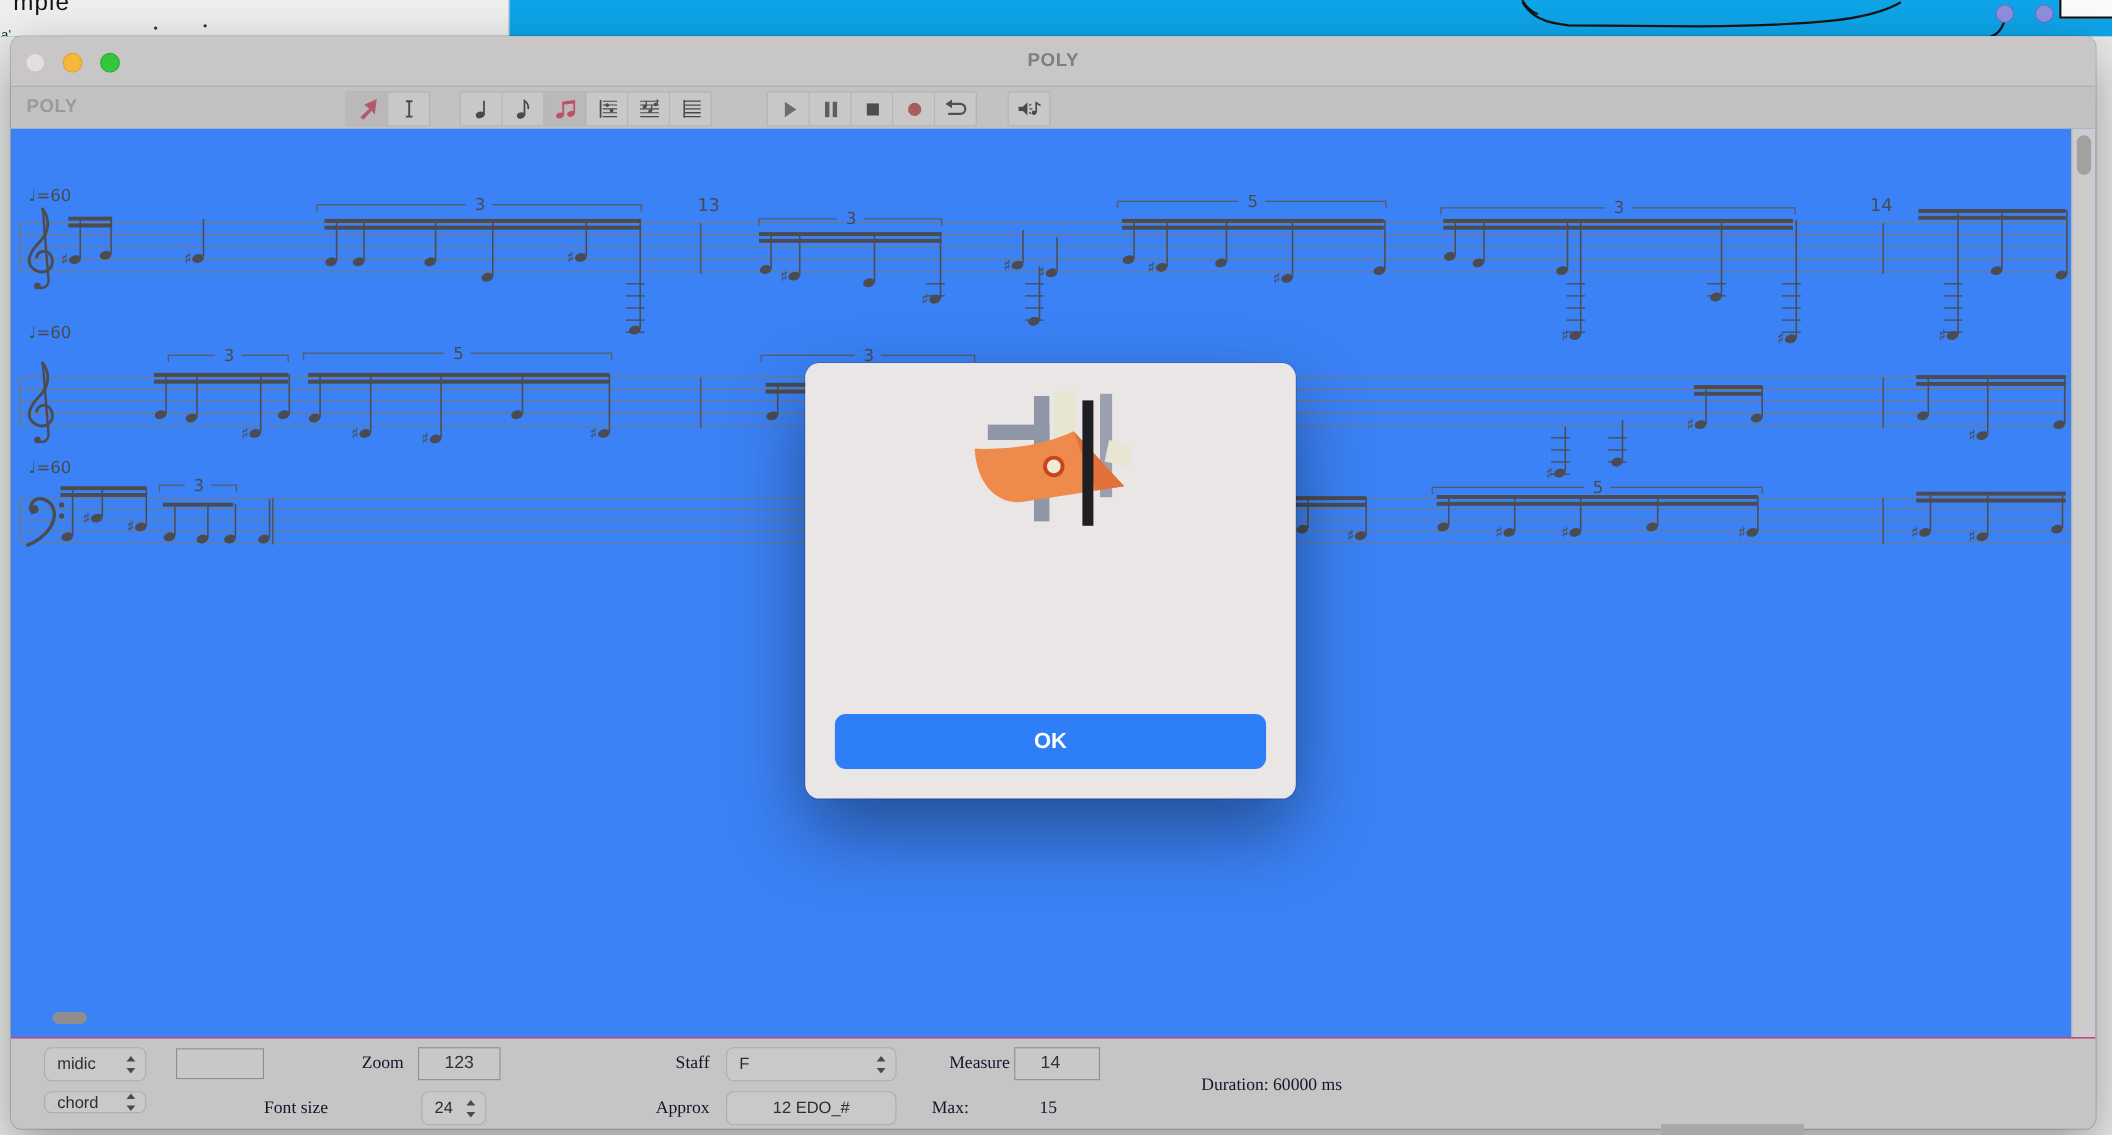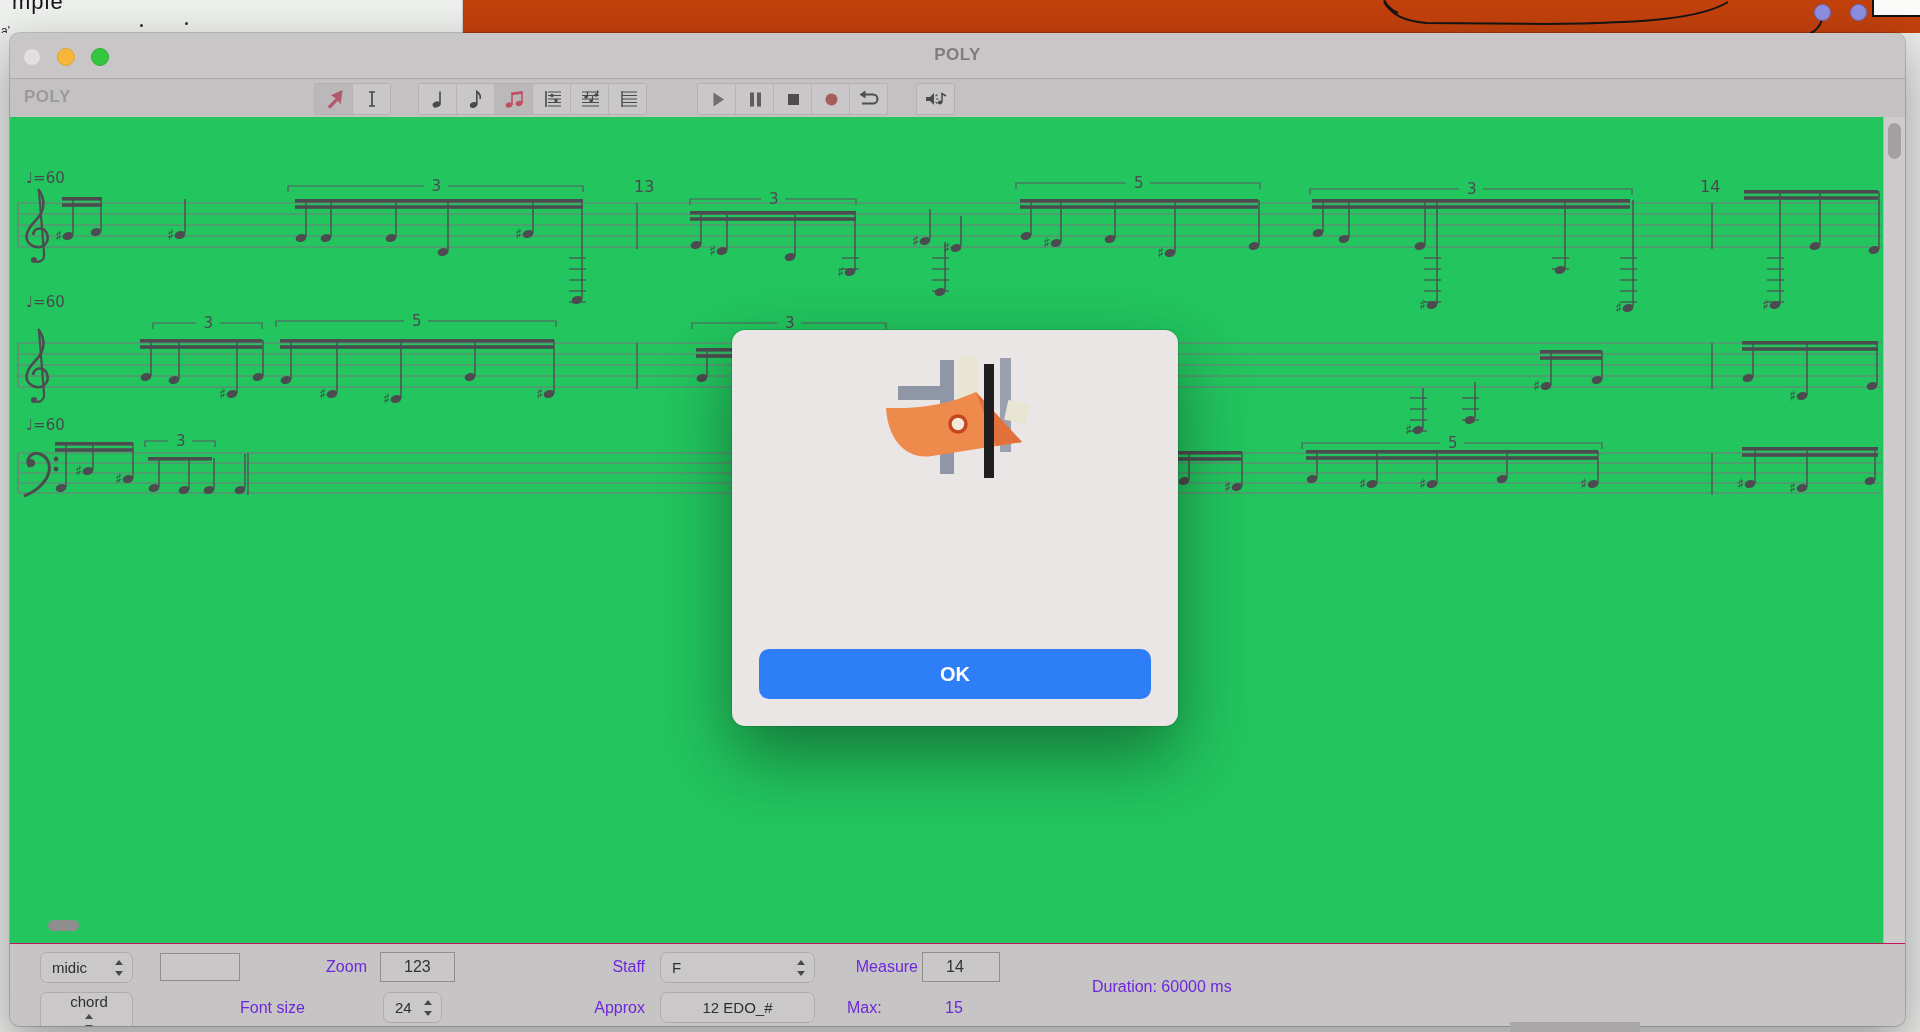--- a/index.html
+++ b/index.html
@@ -3,21 +3,21 @@
 <meta charset="utf-8">
 <style>
   html,body{margin:0;padding:0;}
   body{
     width:1920px;height:1032px;position:relative;overflow:hidden;
     background:#e9ebe8;
     font-family:"Liberation Sans",sans-serif;
     -webkit-font-smoothing:antialiased;
   }
   
-  .top-strip{position:absolute;left:0;top:0;width:1920px;height:33px;background:#c2410c;overflow:hidden;}
+  .top-strip{position:absolute;left:0;top:0;width:1920px;height:33px;background:#0ea5e9;overflow:hidden;}
   .top-strip .left-pane{position:absolute;left:0;top:0;width:462px;height:33px;background:#eef0ed;border-right:1px solid #c9c9c9;}
   .frag-top{position:absolute;left:12px;top:-11px;font-size:22px;color:#151515;letter-spacing:1px;}
   .frag-side{position:absolute;left:1px;top:24px;font-size:12px;color:#222;}
   .frag-dot{position:absolute;width:3px;height:3px;background:#333;border-radius:50%;}
   .patch-node{position:absolute;width:15px;height:15px;border-radius:50%;background:#8e8fe0;border:1px solid #6b6cc2;}
   .patch-box{position:absolute;left:1872px;top:-8px;width:46px;height:21px;border:2px solid #111;background:#fbfbfa;}
   
   .window{
     position:absolute;left:10px;top:33px;width:1895px;height:993px;
     background:#c7c5c5;border-radius:10px;
@@ -30,27 +30,27 @@
   .t-min{left:47px;background:#f6b73c;border:1px solid #e0a42f;}
   .t-zoom{left:81px;background:#33c63f;border:1px solid #2bae36;}
   .win-title{position:absolute;left:0;right:0;top:12px;text-align:center;font-size:17px;font-weight:bold;color:#7f7d7d;letter-spacing:.5px;}
   .toolbar{position:absolute;left:0;top:45px;width:100%;height:39px;background:#c3c1c1;border-top:1px solid #adabab;border-bottom:1px solid #a5a3a3;}
   .tb-label{position:absolute;left:14px;top:8px;font-size:17px;font-weight:bold;color:#9b9999;letter-spacing:.5px;}
   .btn-group{position:absolute;top:4px;height:30px;display:flex;border:1px solid #b3b1b1;border-radius:2px;background:#c9c7c7;}
   .tb-btn{width:37px;height:30px;display:flex;align-items:center;justify-content:center;border-left:1px solid #b7b5b5;}
   .tb-btn:first-child{border-left:none;}
   .tb-btn.sel{background:#bab8b8;}
   
-  .score{position:absolute;left:0;top:84px;width:1895px;height:826px;background:#22c55e;}
+  .score{position:absolute;left:0;top:84px;width:1895px;height:826px;background:#3b82f6;}
   .vscroll{position:absolute;right:0;top:0;width:21px;height:100%;background:#cdcbcb;border-left:1px solid #b5b3b3;}
   .vthumb{position:absolute;left:4px;top:6px;width:13px;height:36px;border-radius:7px;background:#a2a0a0;}
   .hthumb{position:absolute;left:38px;bottom:12px;width:31px;height:11px;border-radius:6px;background:#8f8d8d;}
   
   .bottombar{position:absolute;left:0;top:910px;width:100%;height:83px;background:#c6c4c4;border-top:1px solid #be185d;}
-  .ctl-label{position:absolute;font-size:16px;color:#6d28d9;}
+  .ctl-label{position:absolute;font-size:16px;color:#0f172a;font-family:Liberation Serif, serif;}
   .popup{
     position:absolute;background:#cac8c8;border:1px solid #aeacac;border-radius:7px;
     font-size:15px;color:#2e2e2e;display:flex;align-items:center;padding:0 6px 0 11px;box-sizing:border-box;
   }
   .popup .val{flex:1;}
   .chev{width:13px;height:18px;position:relative;flex:none;}
   .chev:before,.chev:after{content:"";position:absolute;left:2px;border-left:4.5px solid transparent;border-right:4.5px solid transparent;}
   .chev:before{top:1px;border-bottom:5px solid #4a4a4a;}
   .chev:after{bottom:1px;border-top:5px solid #4a4a4a;}
   .tfield{
@@ -522,21 +522,21 @@
     <div class="popup" style="left:650px;top:8px;width:155px;height:31px;">
       <span class="val">F</span>
       <span class="chev"></span>
     </div>
     <div class="ctl-label" style="left:788px;top:8px;width:120px;line-height:30px;text-align:right;">Measure</div>
     <div class="tfield" style="left:912px;top:8px;width:78px;height:30px;">
       <span>14</span>
     </div>
     <div class="ctl-label" style="left:1082px;top:8px;line-height:30px;margin-top:20px;">Duration: 60000 ms</div>
 
-    <div class="popup" style="left:30px;top:48px;width:93px;height:40px;flex-direction:column;">
+    <div class="popup" style="left:30px;top:48px;width:93px;height:20px;">
       <span class="val">chord</span>
       <span class="chev"></span>
     </div>
     <div class="ctl-label" style="left:230px;top:48px;width:127px;line-height:31px;">Font size</div>
     <div class="popup" style="left:373px;top:48px;width:59px;height:31px;">
       <span class="val">24</span>
       <span class="chev"></span>
     </div>
     <div class="ctl-label" style="left:550px;top:48px;width:85px;line-height:31px;text-align:right;">Approx</div>
     <div class="popup" style="left:650px;top:48px;width:155px;height:31px;justify-content:center;padding:0;">

